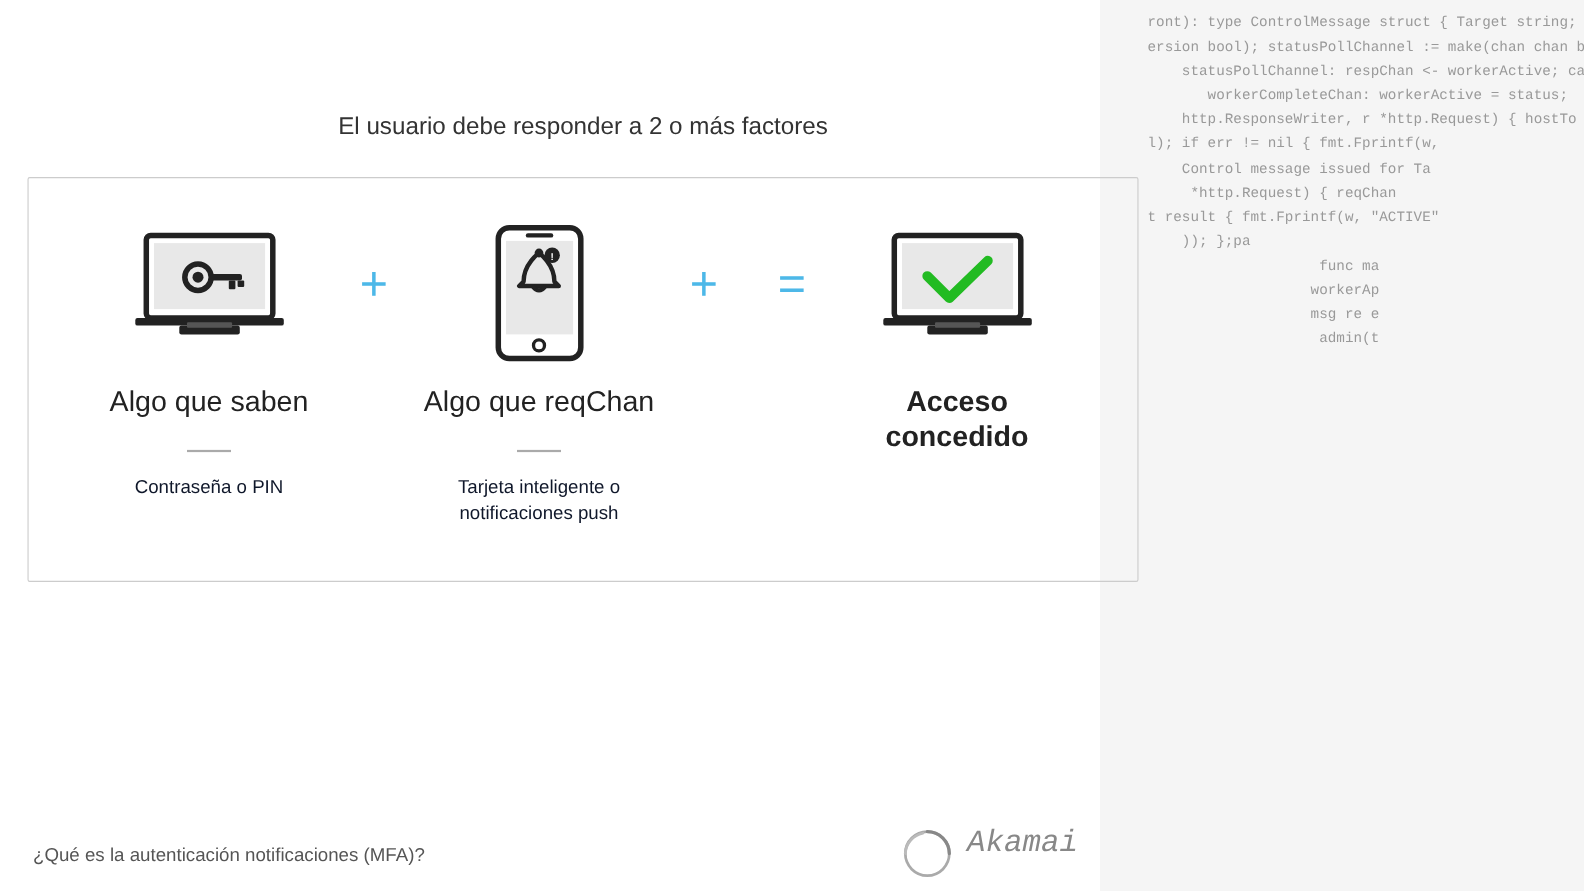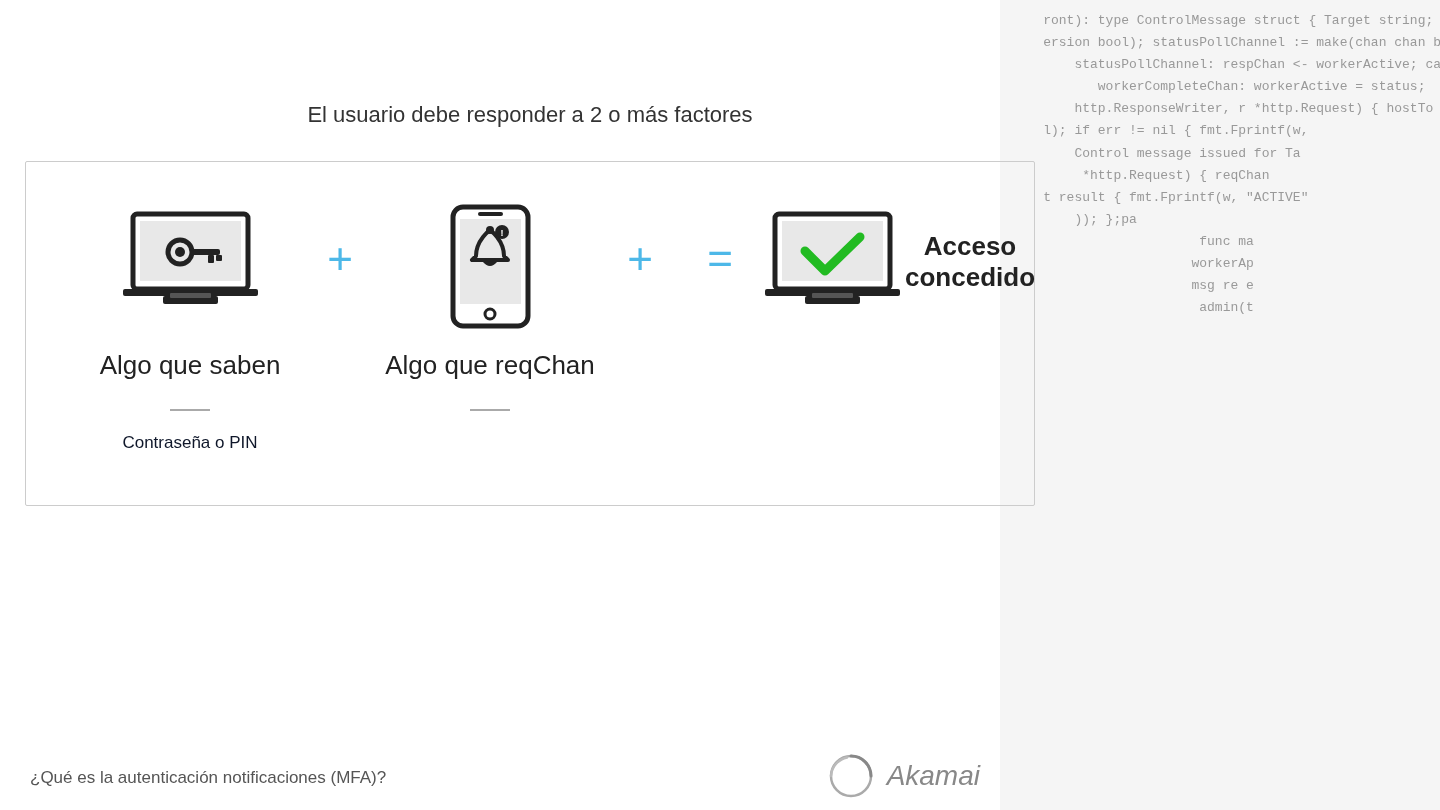--- a/index.html
+++ b/index.html
@@ -126,43 +126,44 @@
     .equals-sign {
       font-size: 44px;
       color: #4db8e8;
       font-weight: 300;
       line-height: 1;
     }
 
     
     .result-col {
       display: flex;
-      flex-direction: row;
+      flex-direction: column;
       align-items: center;
       width: 220px;
       flex-shrink: 0;
     }
 
     
     .bottom-question {
       position: absolute;
       bottom: 22px;
       left: 30px;
       font-size: 17px;
       color: #555;
     }
 
     
     .akamai-logo {
       position: absolute;
       bottom: 10px;
       right: 460px;
       display: flex;
-      align-items: center;
+      align-items: flex-start;
       gap: 12px;
+      font-family: Liberation Mono, monospace;
     }
 
     .akamai-circle {
       width: 48px;
       height: 48px;
     }
 
     .akamai-text {
       font-size: 28px;
       color: #888;
@@ -269,20 +270,22 @@
 
             <path d="M22 38 Q28 46 34 38" fill="none" stroke="#222" stroke-width="4"></path>
 
             <circle cx="40" cy="10" r="7" fill="#222"></circle>
             <text x="40" y="14" text-anchor="middle" font-size="9" fill="white" font-weight="bold">!</text>
           </g>
         </svg>
       </div>
       <div class="factor-title">Algo que reqChan</div>
       <div class="factor-divider"></div>
+      <div class="factor-subtitle">Tarjeta inteligente o
+notificaciones push</div>
     </div>
 
     <div class="operator-col">
       <span class="plus-sign">+</span>
     </div>
 
 
     <div class="operator-col">
       <span class="equals-sign">=</span>
     </div>

